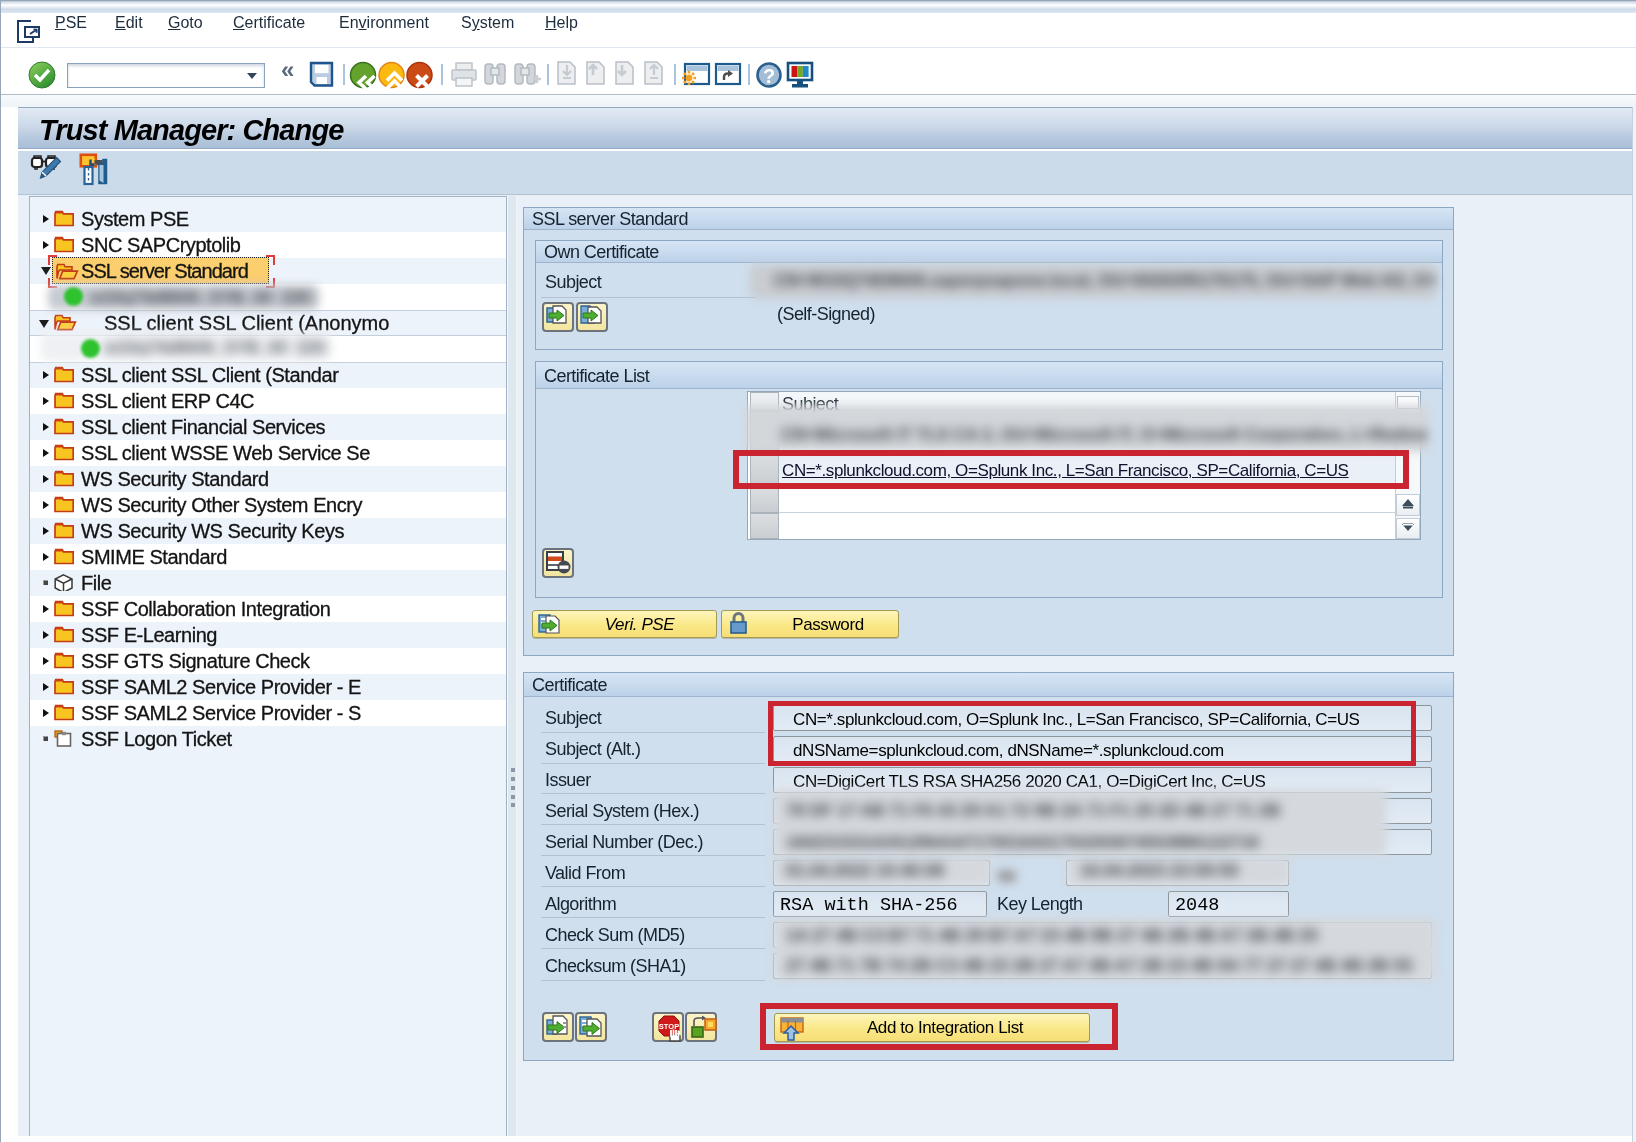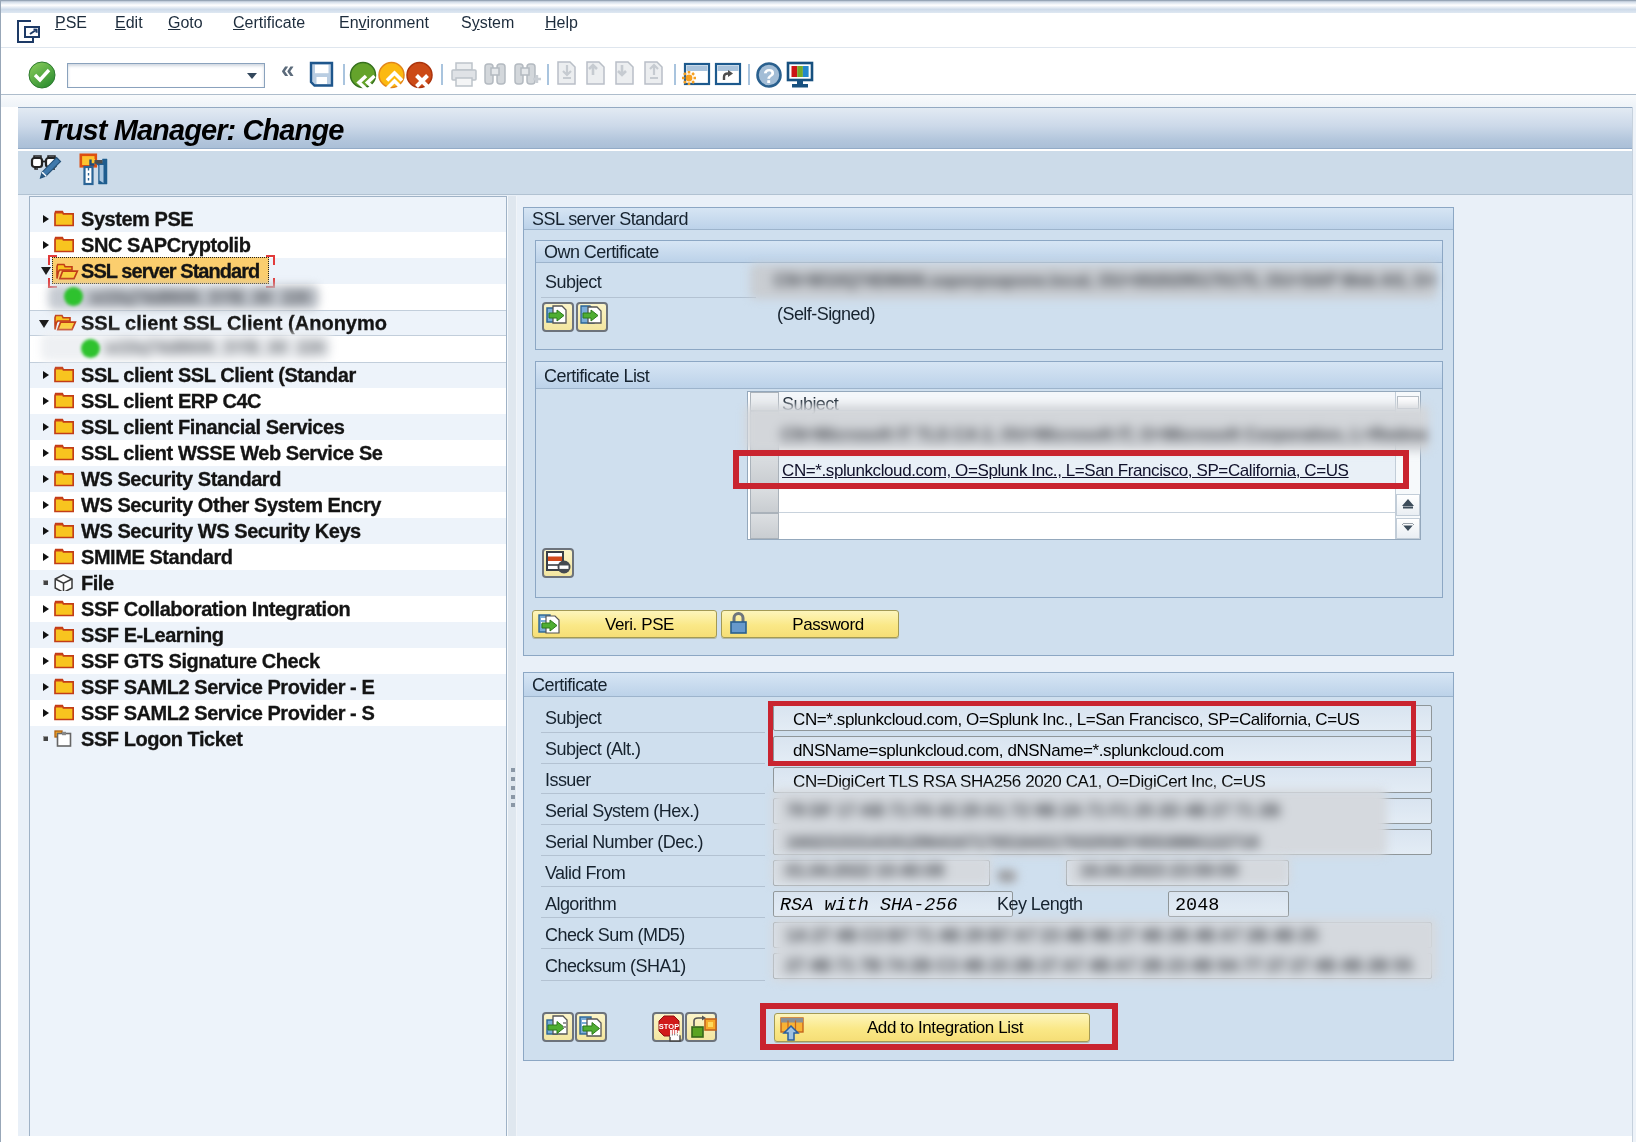--- a/index.html
+++ b/index.html
@@ -24,21 +24,21 @@
   #content{left:18px;top:195px;width:1615px;height:941px;background:#e9f0f8;}
   #lgutter{left:1px;top:107px;width:17px;height:1035px;background:#ffffff;}
   #lline{left:0;top:0;width:1px;height:1142px;background:#98a7b8;}
   #rline{left:1632px;top:107px;width:1px;height:1035px;background:#c6d1dd;}
   #rgutter{left:1633px;top:107px;width:3px;height:1035px;background:#eef3f9;}
   
   #tree{left:29px;top:196px;width:478px;height:940px;background:#edf3fa;
         border-left:1px solid #9fb2c6;border-right:1px solid #9fb2c6;border-top:1px solid #9fb2c6;box-sizing:border-box;}
   .trow{position:absolute;left:0;width:476px;height:26px;}
   .trow.w{background:#ffffff;}
-  .tlabel{position:absolute;left:51px;top:2px;font-size:20px;letter-spacing:-0.45px;color:#141414;white-space:pre;font-weight:bold;-webkit-text-stroke:0.3px #141414;}
+  .tlabel{position:absolute;left:51px;top:2px;font-size:20px;letter-spacing:-0.45px;color:#141414;white-space:pre;-webkit-text-stroke:0.3px #141414;}
   .tri{position:absolute;left:13px;top:9px;width:0;height:0;
        border-left:6px solid #111;border-top:4.5px solid transparent;border-bottom:4.5px solid transparent;}
   .trid{position:absolute;left:9px;top:10px;width:0;height:0;
        border-top:8px solid #1c1c1c;border-left:5.5px solid transparent;border-right:5.5px solid transparent;}
   .leafdot{position:absolute;left:13px;top:10px;width:5px;height:5px;background:#444;box-shadow:inset 1px 1px 0 #999;}
   .ticon{position:absolute;left:24px;top:4px;}
   .tsepline{position:absolute;left:0;width:476px;height:1px;background:#c2cedb;}
   
   #selrow{position:absolute;left:22px;top:60px;width:217px;height:27px;background:#fbce6e;
       border:1px dotted #222;box-sizing:border-box;}
@@ -391,21 +391,21 @@
 
     <div class="tsepline" style="top:113px"></div>
     <div class="tsepline" style="top:138px"></div>
     <div class="tsepline" style="top:165px"></div>
 
     <div class="trow" style="top:113px">
         <span class="trid"></span>
       <svg class="ticon" width="23" height="17">
           <use href="#fopen"></use>
         </svg>
-      <span class="tlabel" style="letter-spacing:0px;">SSL client SSL Client (Anonymo</span>
+      <span class="tlabel" style="letter-spacing:0px;margin-left:23px;">SSL client SSL Client (Anonymo</span>
       </div>
 
     <div id="selrow">
         <span class="trid" style="left:-12px;top:9px"></span>
       <svg class="ticon" width="23" height="17" style="left:3px;top:5px">
           <use href="#fopen"></use>
         </svg>
       <span class="tlabel" style="left:28px;top:2px;letter-spacing:-0.95px;">SSL server Standard</span>
       </div>
     <span class="rc tl" style="left:18px;top:58px"></span>
@@ -487,21 +487,21 @@
   </div>
   <div class="icbtn" style="left:542px;top:548px;width:32px;height:30px;"></div>
   <svg class="abs" style="left:542px;top:548px" width="32" height="30">
     <rect x="5" y="4" width="16" height="18" fill="#fff" stroke="#3a3f45" stroke-width="2"></rect>
     <rect x="6" y="8.5" width="14" height="4.5" fill="#d2491a"></rect>
     <path d="M6 17 h14" stroke="#3a3f45" stroke-width="1.6"></path>
     <circle cx="22" cy="19" r="6.5" fill="#454a50"></circle>
     <rect x="17.5" y="17.5" width="9" height="3.4" fill="#fff"></rect>
   </svg>
   <div class="ybtn" style="left:532px;top:610px;width:185px;height:28px;">
-    <span class="bt" style="left:15px;">Veri. PSE</span>
+    <span class="bt" style="left:15px;font-style:italic;">Veri. PSE</span>
     <svg width="28" height="24" style="position:absolute;left:5px;top:2px">
       <rect x="1" y="2" width="11" height="17" fill="#7badd8" stroke="#2a6496" stroke-width="1.4"></rect>
       <rect x="3" y="5" width="7" height="2" fill="#fff"></rect>
         <rect x="3" y="9" width="7" height="2" fill="#fff"></rect>
       <path d="M8 3 h9 l4 4 v13 h-13 z" fill="#fff" stroke="#555" stroke-width="1.2"></path>
       <path d="M4 10 h8 v-3 l7 5.5 l-7 5.5 v-3 h-8 z" fill="#4fae32" stroke="#2c7a1a" stroke-width="1"></path>
     </svg>
   </div>
   <div class="ybtn" style="left:721px;top:610px;width:178px;height:28px;">
     <span class="bt" style="left:18px;">Password</span>
@@ -541,21 +541,21 @@
   <div class="fbox" style="left:773px;top:736px;width:659px;">
       <span>dNSName=splunkcloud.com, dNSName=*.splunkcloud.com</span>
     </div>
   <div class="fbox" style="left:773px;top:767px;width:659px;">
       <span>CN=DigiCert TLS RSA SHA256 2020 CA1, O=DigiCert Inc, C=US</span>
     </div>
   <div class="fbox" style="left:773px;top:798px;width:659px;"></div>
   <div class="fbox" style="left:773px;top:829px;width:659px;"></div>
   <div class="fbox" style="left:773px;top:860px;width:217px;"></div>
   <div class="fbox" style="left:1066px;top:860px;width:223px;"></div>
-  <div class="fbox" style="left:773px;top:891px;width:240px;font-style:italic;">
+  <div class="fbox" style="left:773px;top:891px;width:214px;">
       <span class="mono" style="left:6px;">RSA with SHA-256</span>
     </div>
   <span class="plabel" style="left:997px;top:894px;">Key Length</span>
   <div class="fbox" style="left:1168px;top:891px;width:121px;">
       <span class="mono" style="left:6px;">2048</span>
     </div>
   <div class="fbox" style="left:773px;top:922px;width:659px;"></div>
   <div class="fbox" style="left:773px;top:953px;width:659px;"></div>
   <div class="redact" style="left:772px;top:789px;width:615px;height:67px;background:#d5d9de;">
     <span class="rt" style="left:14px;top:12px;">78 DF 17 AB 71 F6 43 29 A1 72 9B 2A 71 F1 25 2D 4B 27 71 2B</span>

